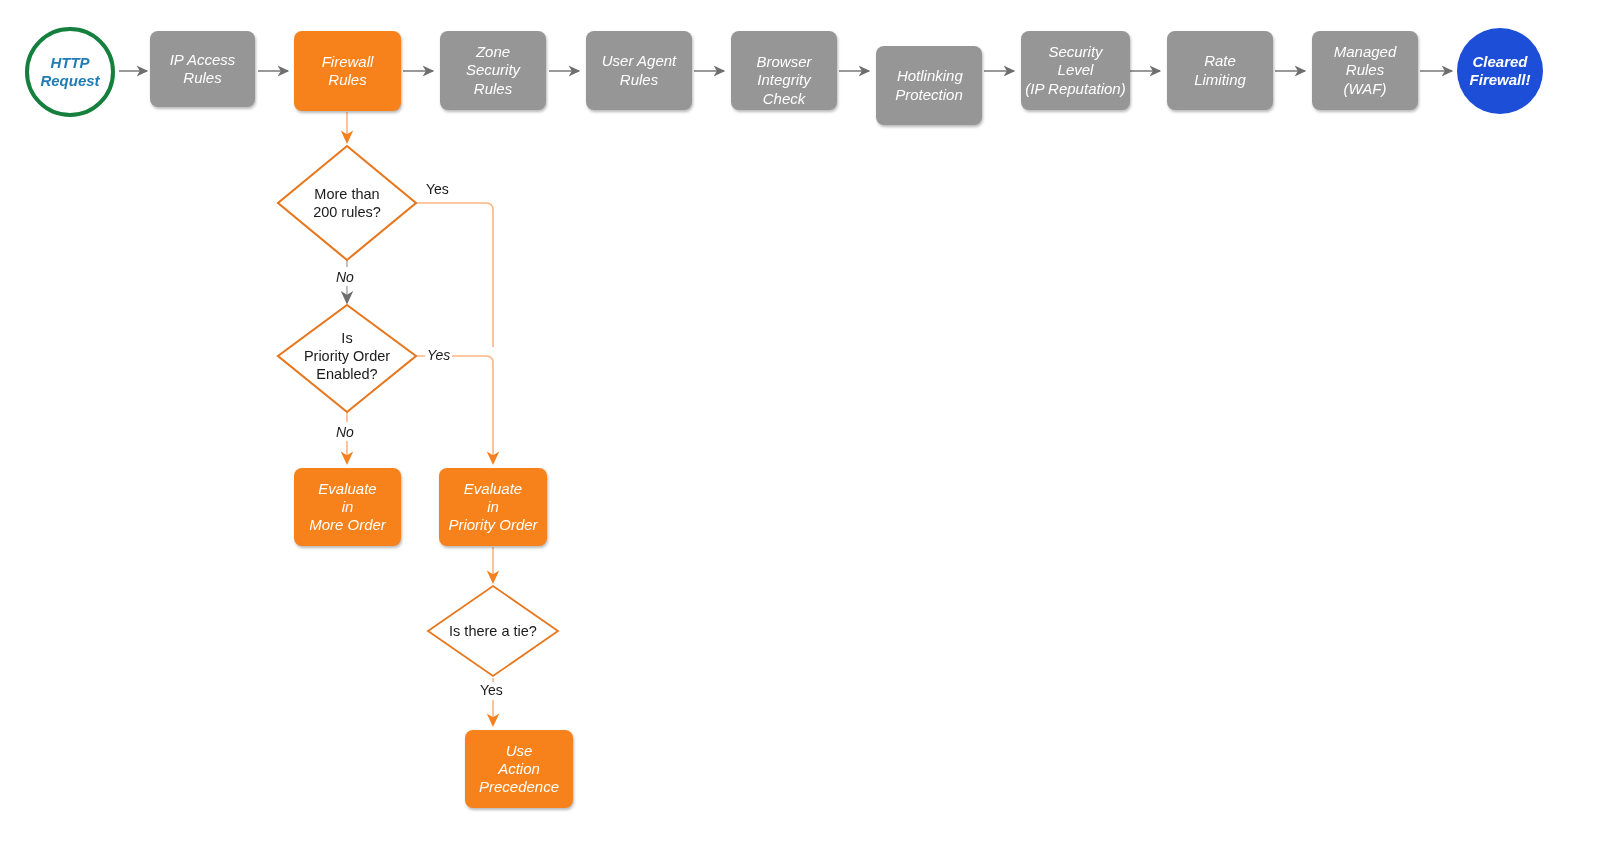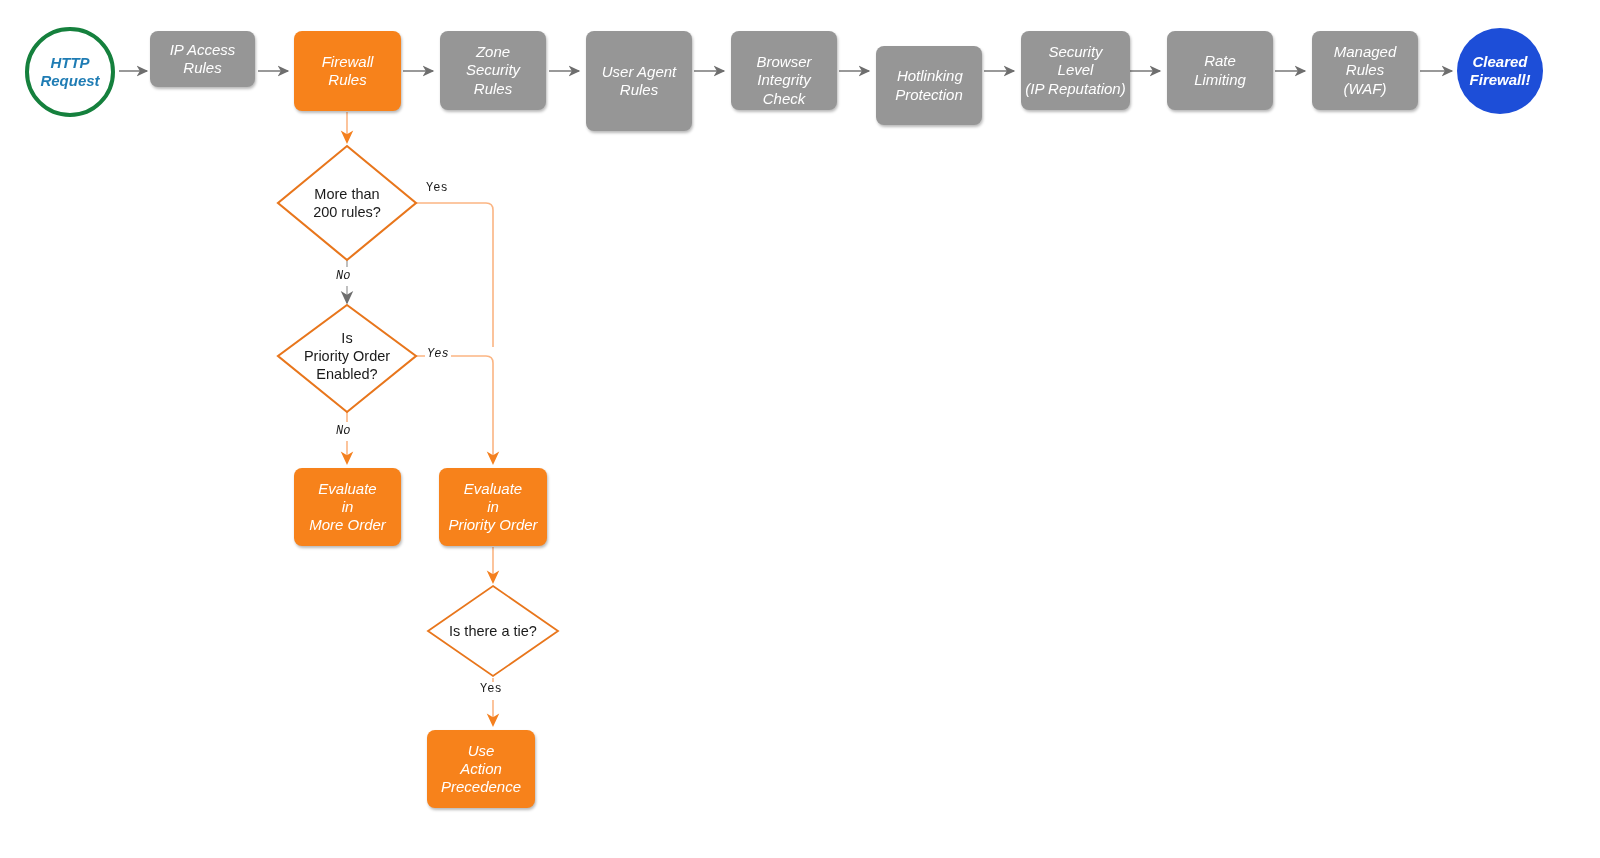--- a/index.html
+++ b/index.html
@@ -76,24 +76,23 @@
     text-align: center;
     font-size: 14.5px;
     color: #1a1a1a;
     line-height: 1.25;
     pointer-events: none;
   }
 
   
   .edge-label {
     position: absolute;
-    font-size: 12px;
+    font-size: 14px;
     color: #1a1a1a;
     white-space: nowrap;
-    font-family: Liberation Mono, monospace;
   }
   .edge-label.ital { font-style: italic; text-align: right; }
 </style>
 </head>
 <body>
 
 <div id="canvas">
 
   <svg id="edges" viewBox="0 0 1600 858" width="1600" height="858">
     <defs>
@@ -160,21 +159,21 @@
     <polygon points="493,586 558,631 493,676 428,631" fill="#ffffff" stroke="#e8761c" stroke-width="1.8"></polygon>
   </svg>
 
   <div class="node circle hollow" style="left:25px; top:27px; width:90px; height:90px;">
     <div>
       <div>HTTP</div>
       <div>Request</div>
     </div>
   </div>
 
-  <div class="node box gray" style="left:150px; top:31px; width:105px; height:56px;">
+  <div class="node box gray" style="left:150px; top:31px; width:105px; height:76px;">
     <div>
       <div>IP Access</div>
       <div>Rules</div>
     </div>
   </div>
 
   <div class="node box orange" style="left:294px; top:31px; width:107px; height:80px;align-items:center;">
     <div>
       <div>Firewall</div>
       <div>Rules</div>
@@ -182,21 +181,21 @@
   </div>
 
   <div class="node box gray" style="left:440px; top:31px; width:106px; height:79px;">
     <div>
       <div>Zone</div>
       <div>Security</div>
       <div>Rules</div>
     </div>
   </div>
 
-  <div class="node box gray" style="left:586px; top:31px; width:106px; height:100px;">
+  <div class="node box gray" style="left:586px; top:31px; width:106px; height:79px;">
     <div>
       <div>User Agent</div>
       <div>Rules</div>
     </div>
   </div>
 
   <div class="node box gray" style="left:731px; top:31px; width:106px; height:79px;align-items:flex-end;">
     <div>
       <div>Browser</div>
       <div>Integrity</div>
@@ -269,21 +268,21 @@
   </div>
 
   <div class="node box orange" style="left:439px; top:468px; width:108px; height:78px;">
     <div>
       <div>Evaluate</div>
       <div>in</div>
       <div>Priority Order</div>
     </div>
   </div>
 
-  <div class="node box orange" style="left:427px; top:730px; width:108px; height:78px;justify-content:center;">
+  <div class="node box orange" style="left:465px; top:730px; width:108px; height:78px;justify-content:center;">
     <div>
       <div>Use</div>
       <div>Action</div>
       <div>Precedence</div>
     </div>
   </div>
 
   <div class="edge-label" style="left:426px; top:181px;">Yes</div>
 
   <div class="edge-label ital" style="left:336px; top:269px;">No</div>

